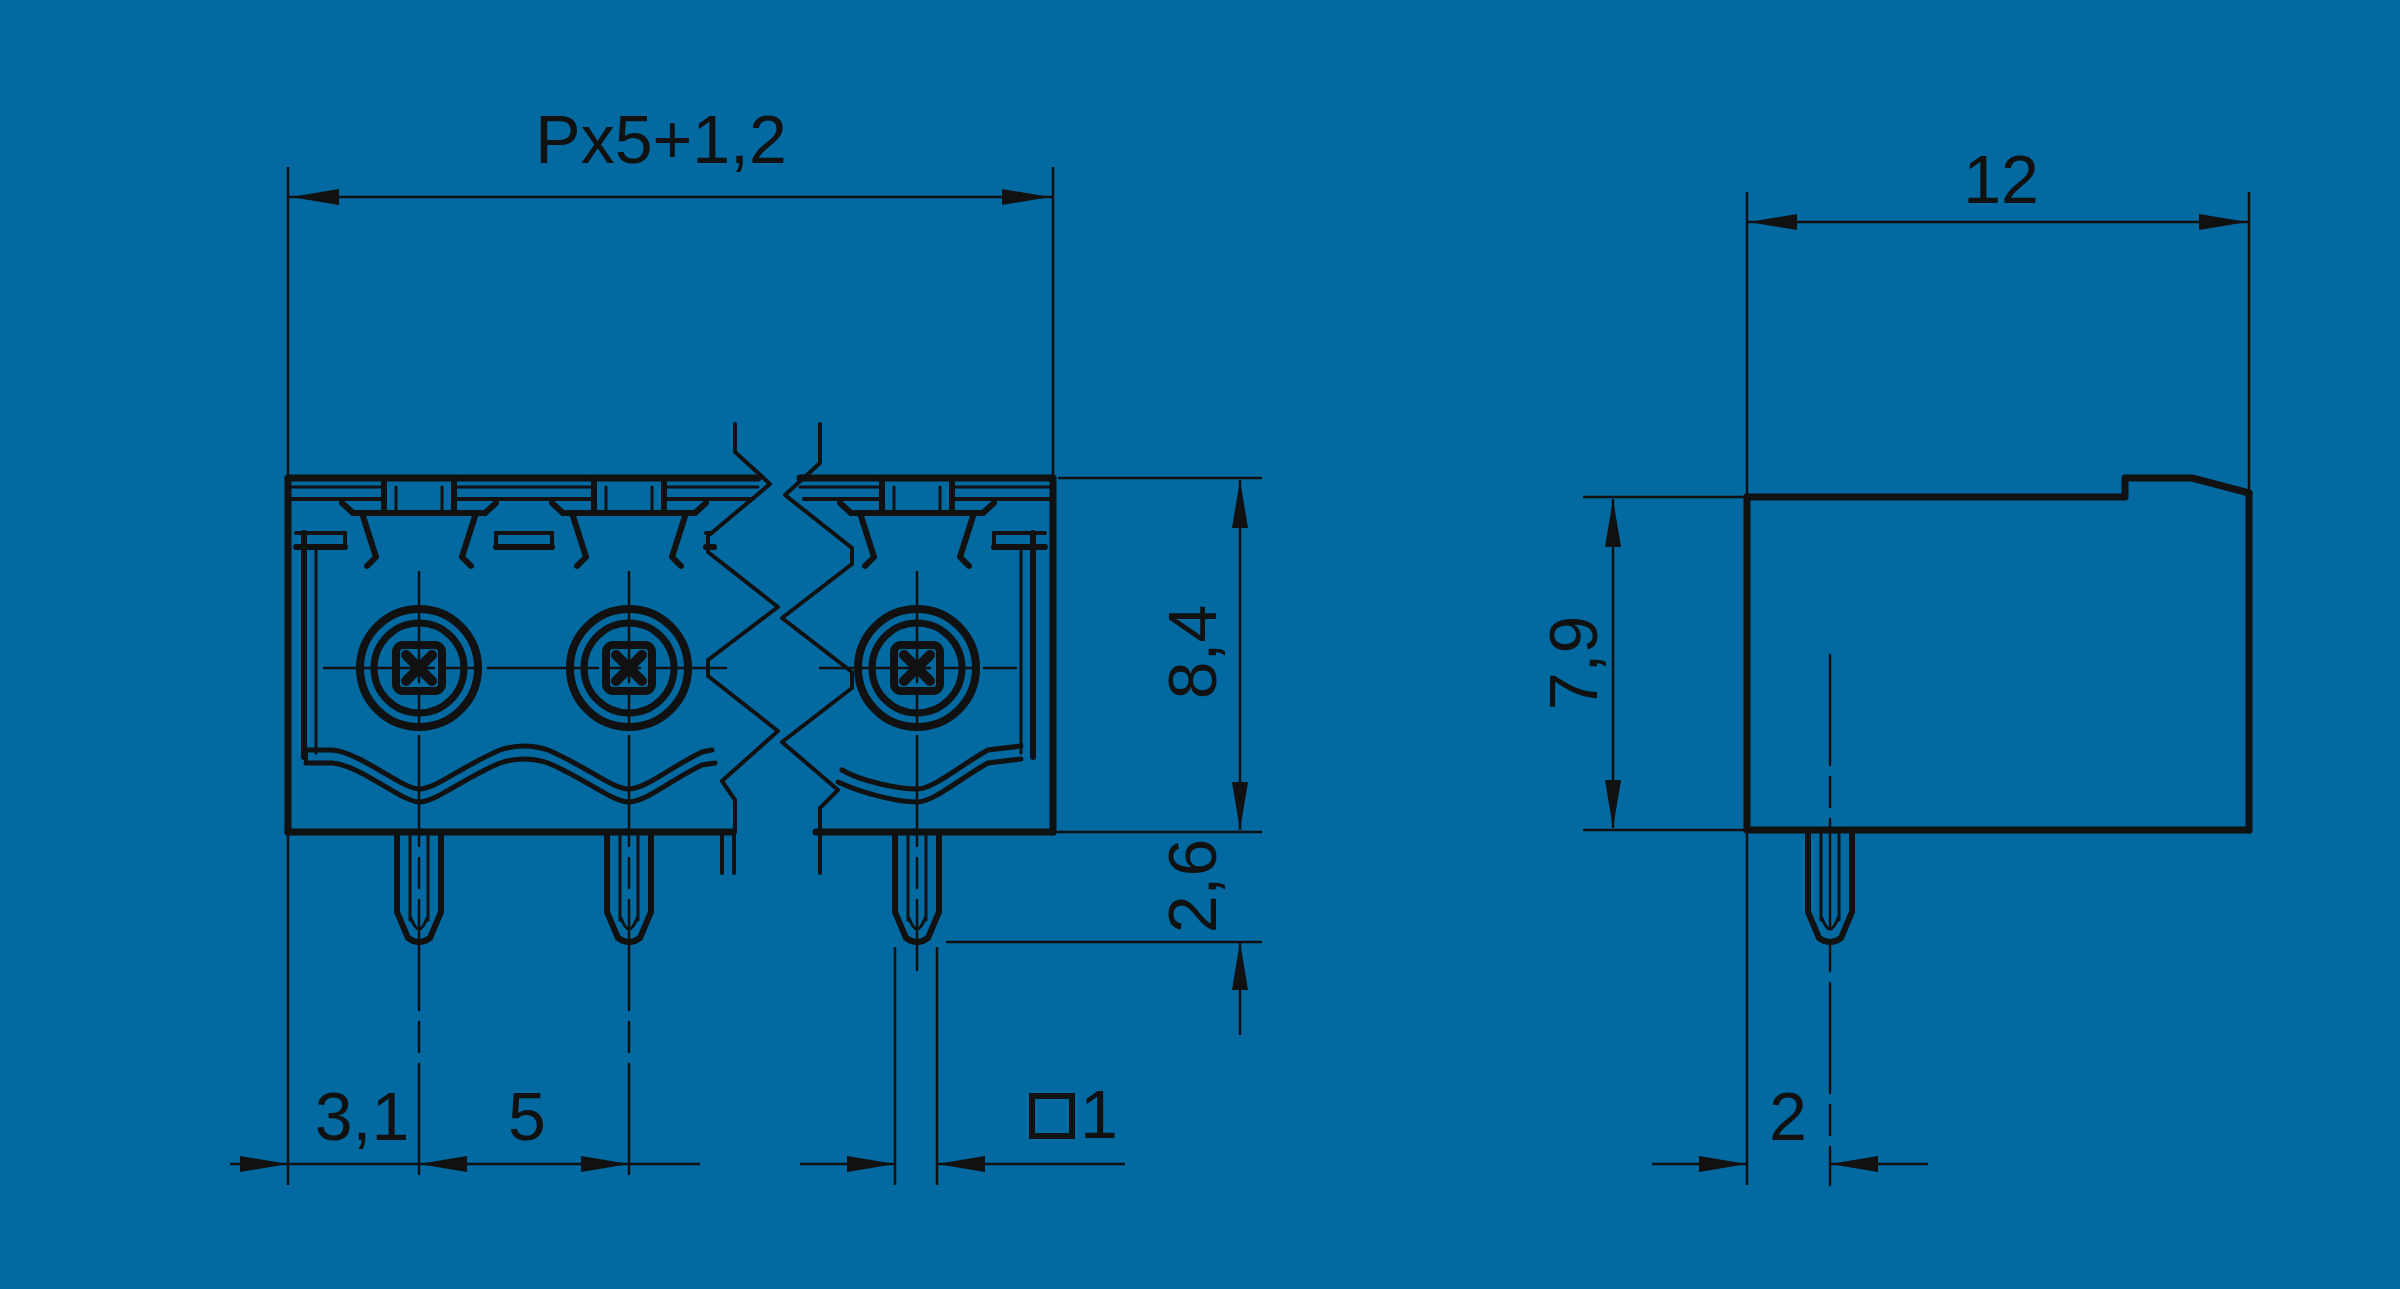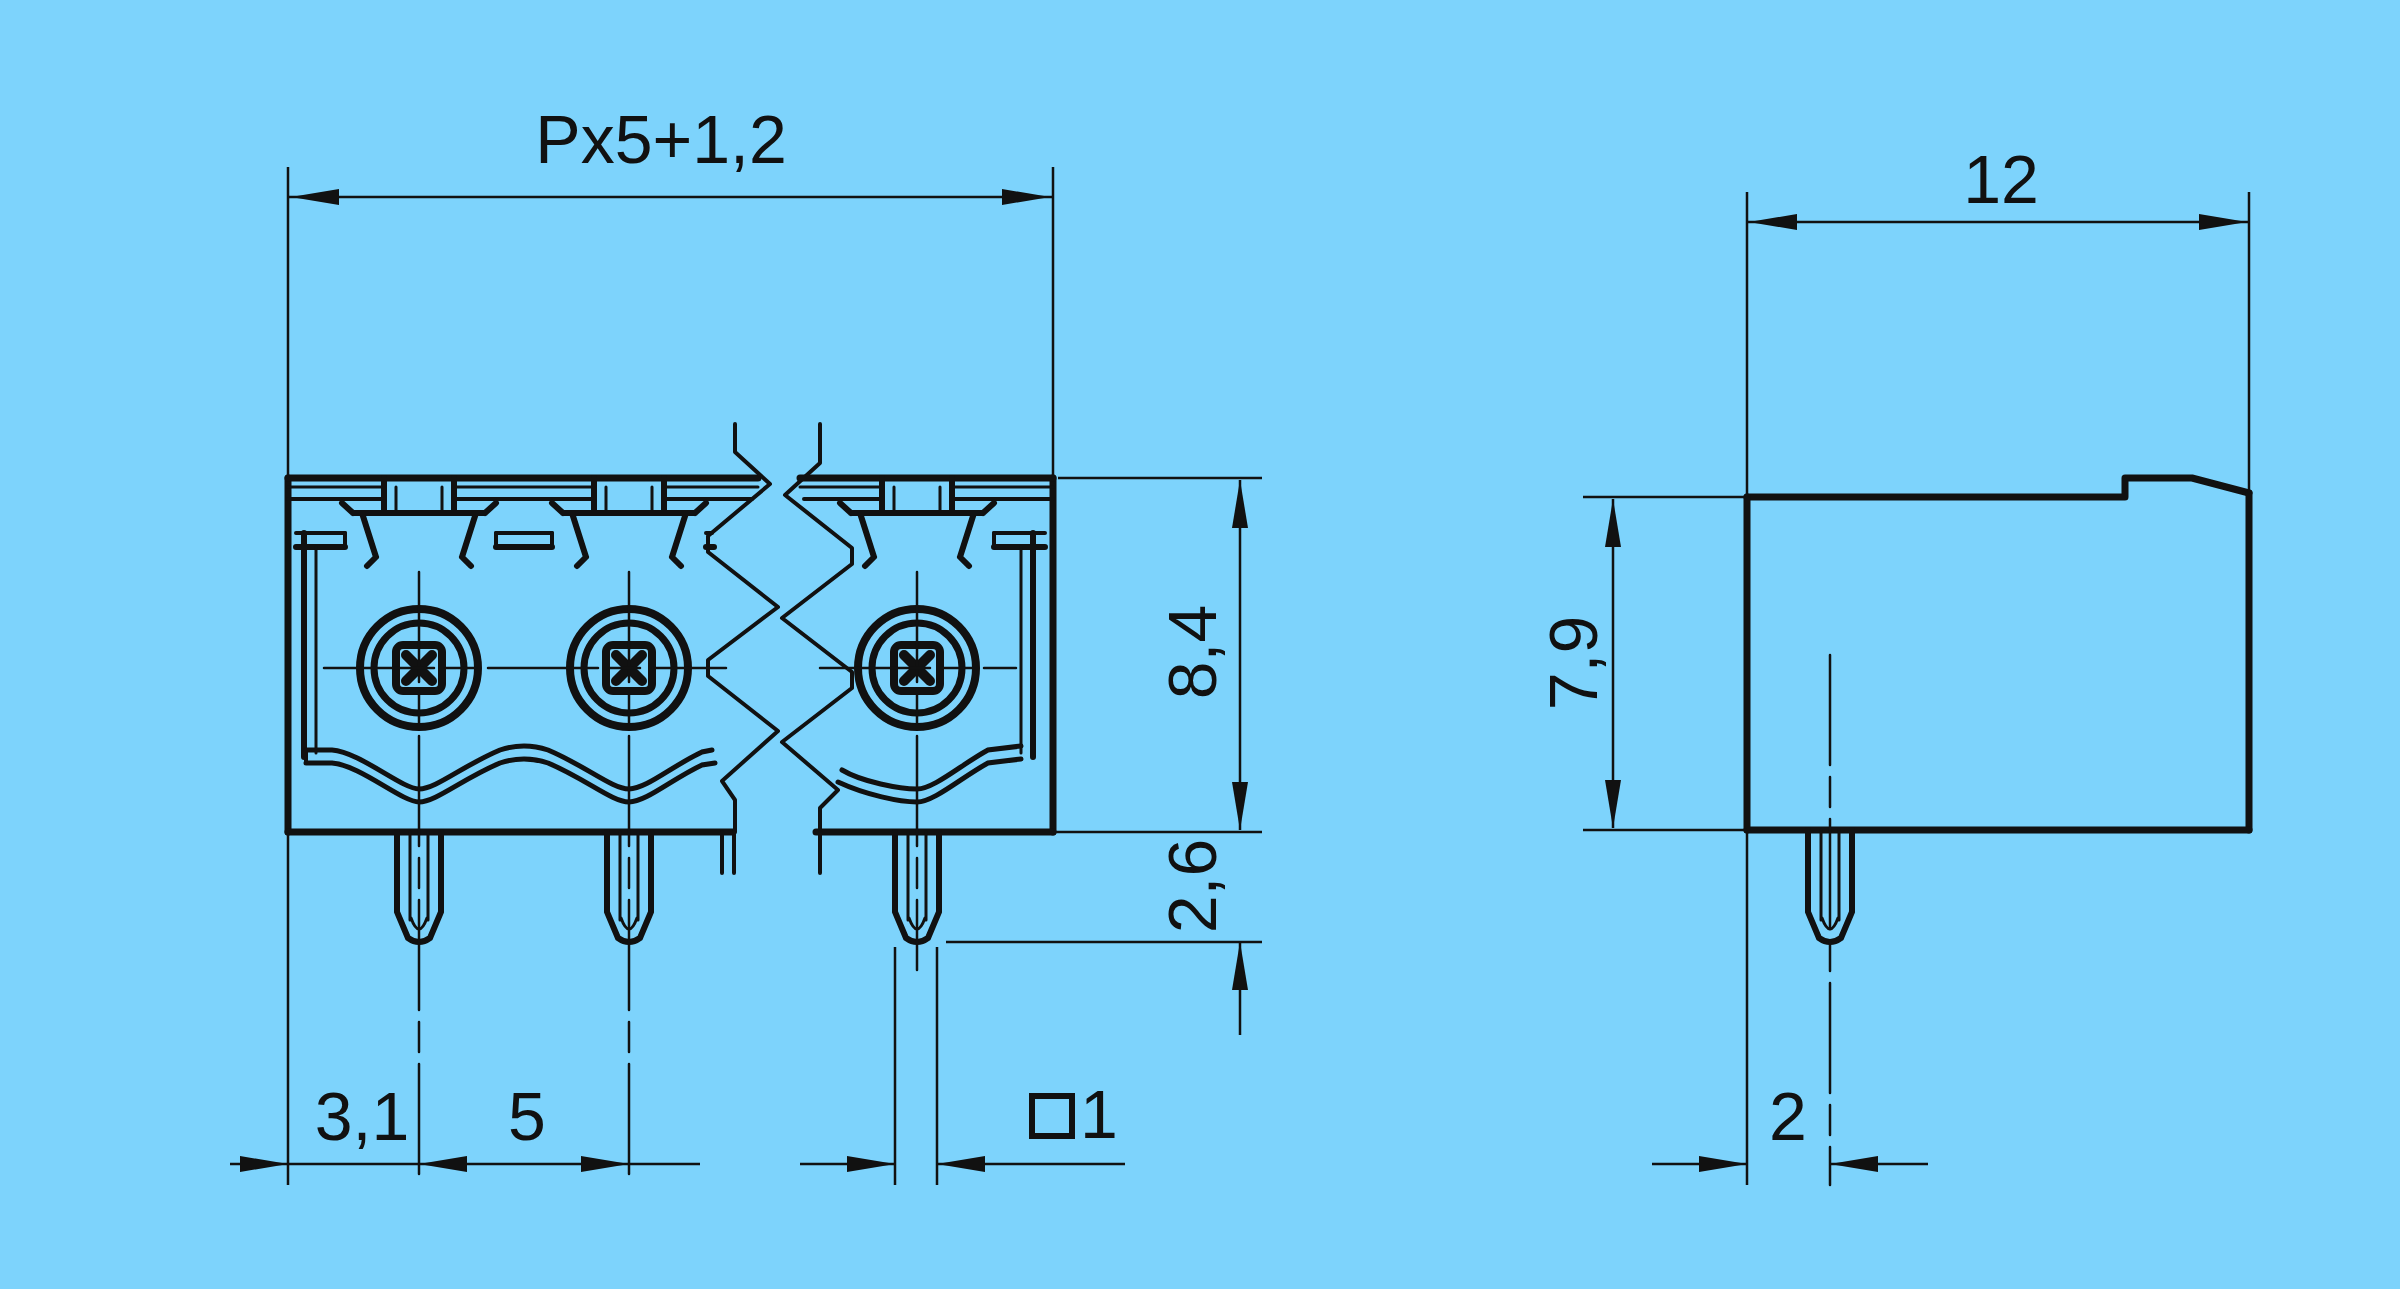--- a/index.html
+++ b/index.html
@@ -1,16 +1,16 @@
 <!DOCTYPE html>
 <html><head>
 <meta charset="utf-8">
 <style>
   html,body{margin:0;padding:0;background:#ffffff;}
-  .stage{width:2400px;height:1289px;background:#7dd3fc;position:relative;overflow:hidden;}
+  .stage{width:2400px;height:1289px;background:#0369a1;position:relative;overflow:hidden;}
   svg{display:block;}
   text{font-family:"Liberation Sans", sans-serif;font-size:68px;fill:#111111;}
 </style>
 </head>
 <body>
 
 <div class="stage">
 <svg width="2400" height="1289" viewBox="0 0 2400 1289">
 
   <g stroke="#111111" fill="none" stroke-linecap="round">

